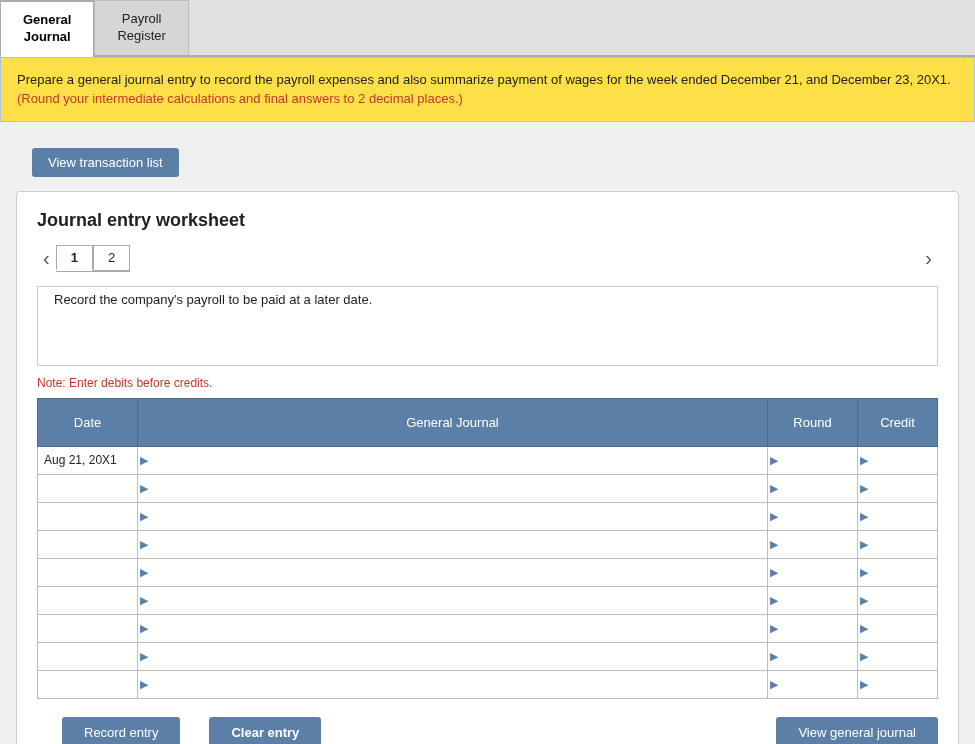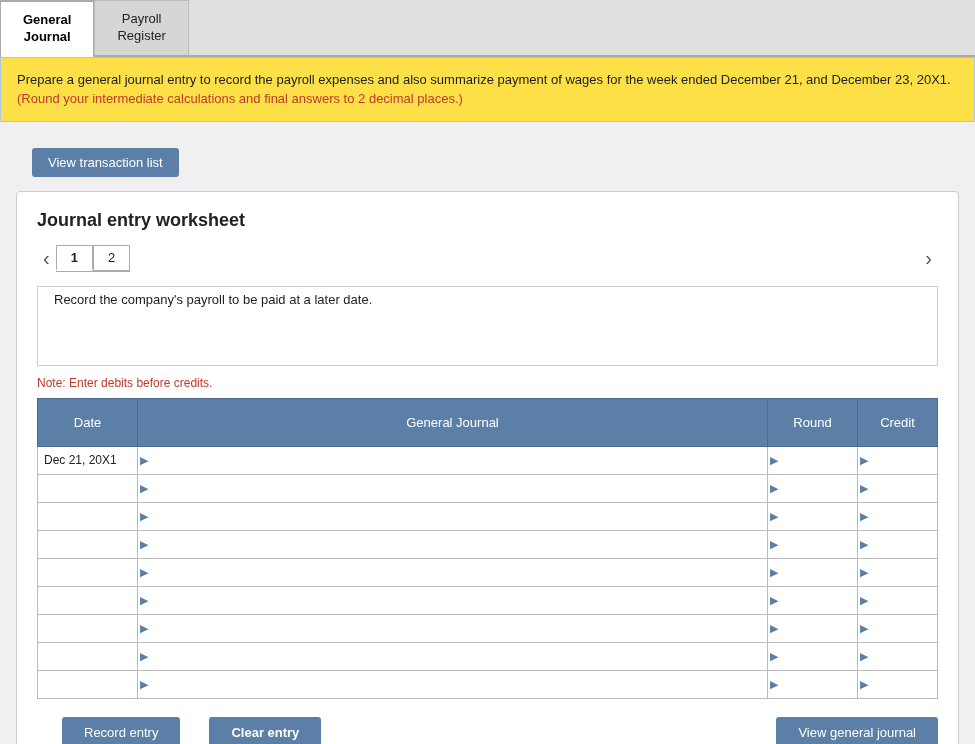--- a/index.html
+++ b/index.html
@@ -266,21 +266,21 @@
     <thead>
       <tr>
         <th class="date-col">Date</th>
         <th class="gj-col">General Journal</th>
         <th class="debit-col">Round</th>
         <th class="credit-col">Credit</th>
       </tr>
     </thead>
     <tbody id="journal-tbody">
     <tr>
-          <td class="date-cell">Dec 21, 20X1</td>
+          <td class="date-cell">Aug 21, 20X1</td>
           <td class="has-arrow"><span class="arrow-btn">▶</span><input type="text" style=""></td>
           <td class="debit-cell has-arrow"><span class="arrow-btn">▶</span><input type="text" style=""></td>
           <td class="credit-cell has-arrow"><span class="arrow-btn">▶</span><input type="text" style=""></td>
         </tr>
         <tr>
           <td class="date-cell"></td>
           <td class="has-arrow"><span class="arrow-btn">▶</span><input type="text" style=""></td>
           <td class="debit-cell has-arrow"><span class="arrow-btn">▶</span><input type="text" style=""></td>
           <td class="credit-cell has-arrow"><span class="arrow-btn">▶</span><input type="text" style=""></td>
         </tr>

